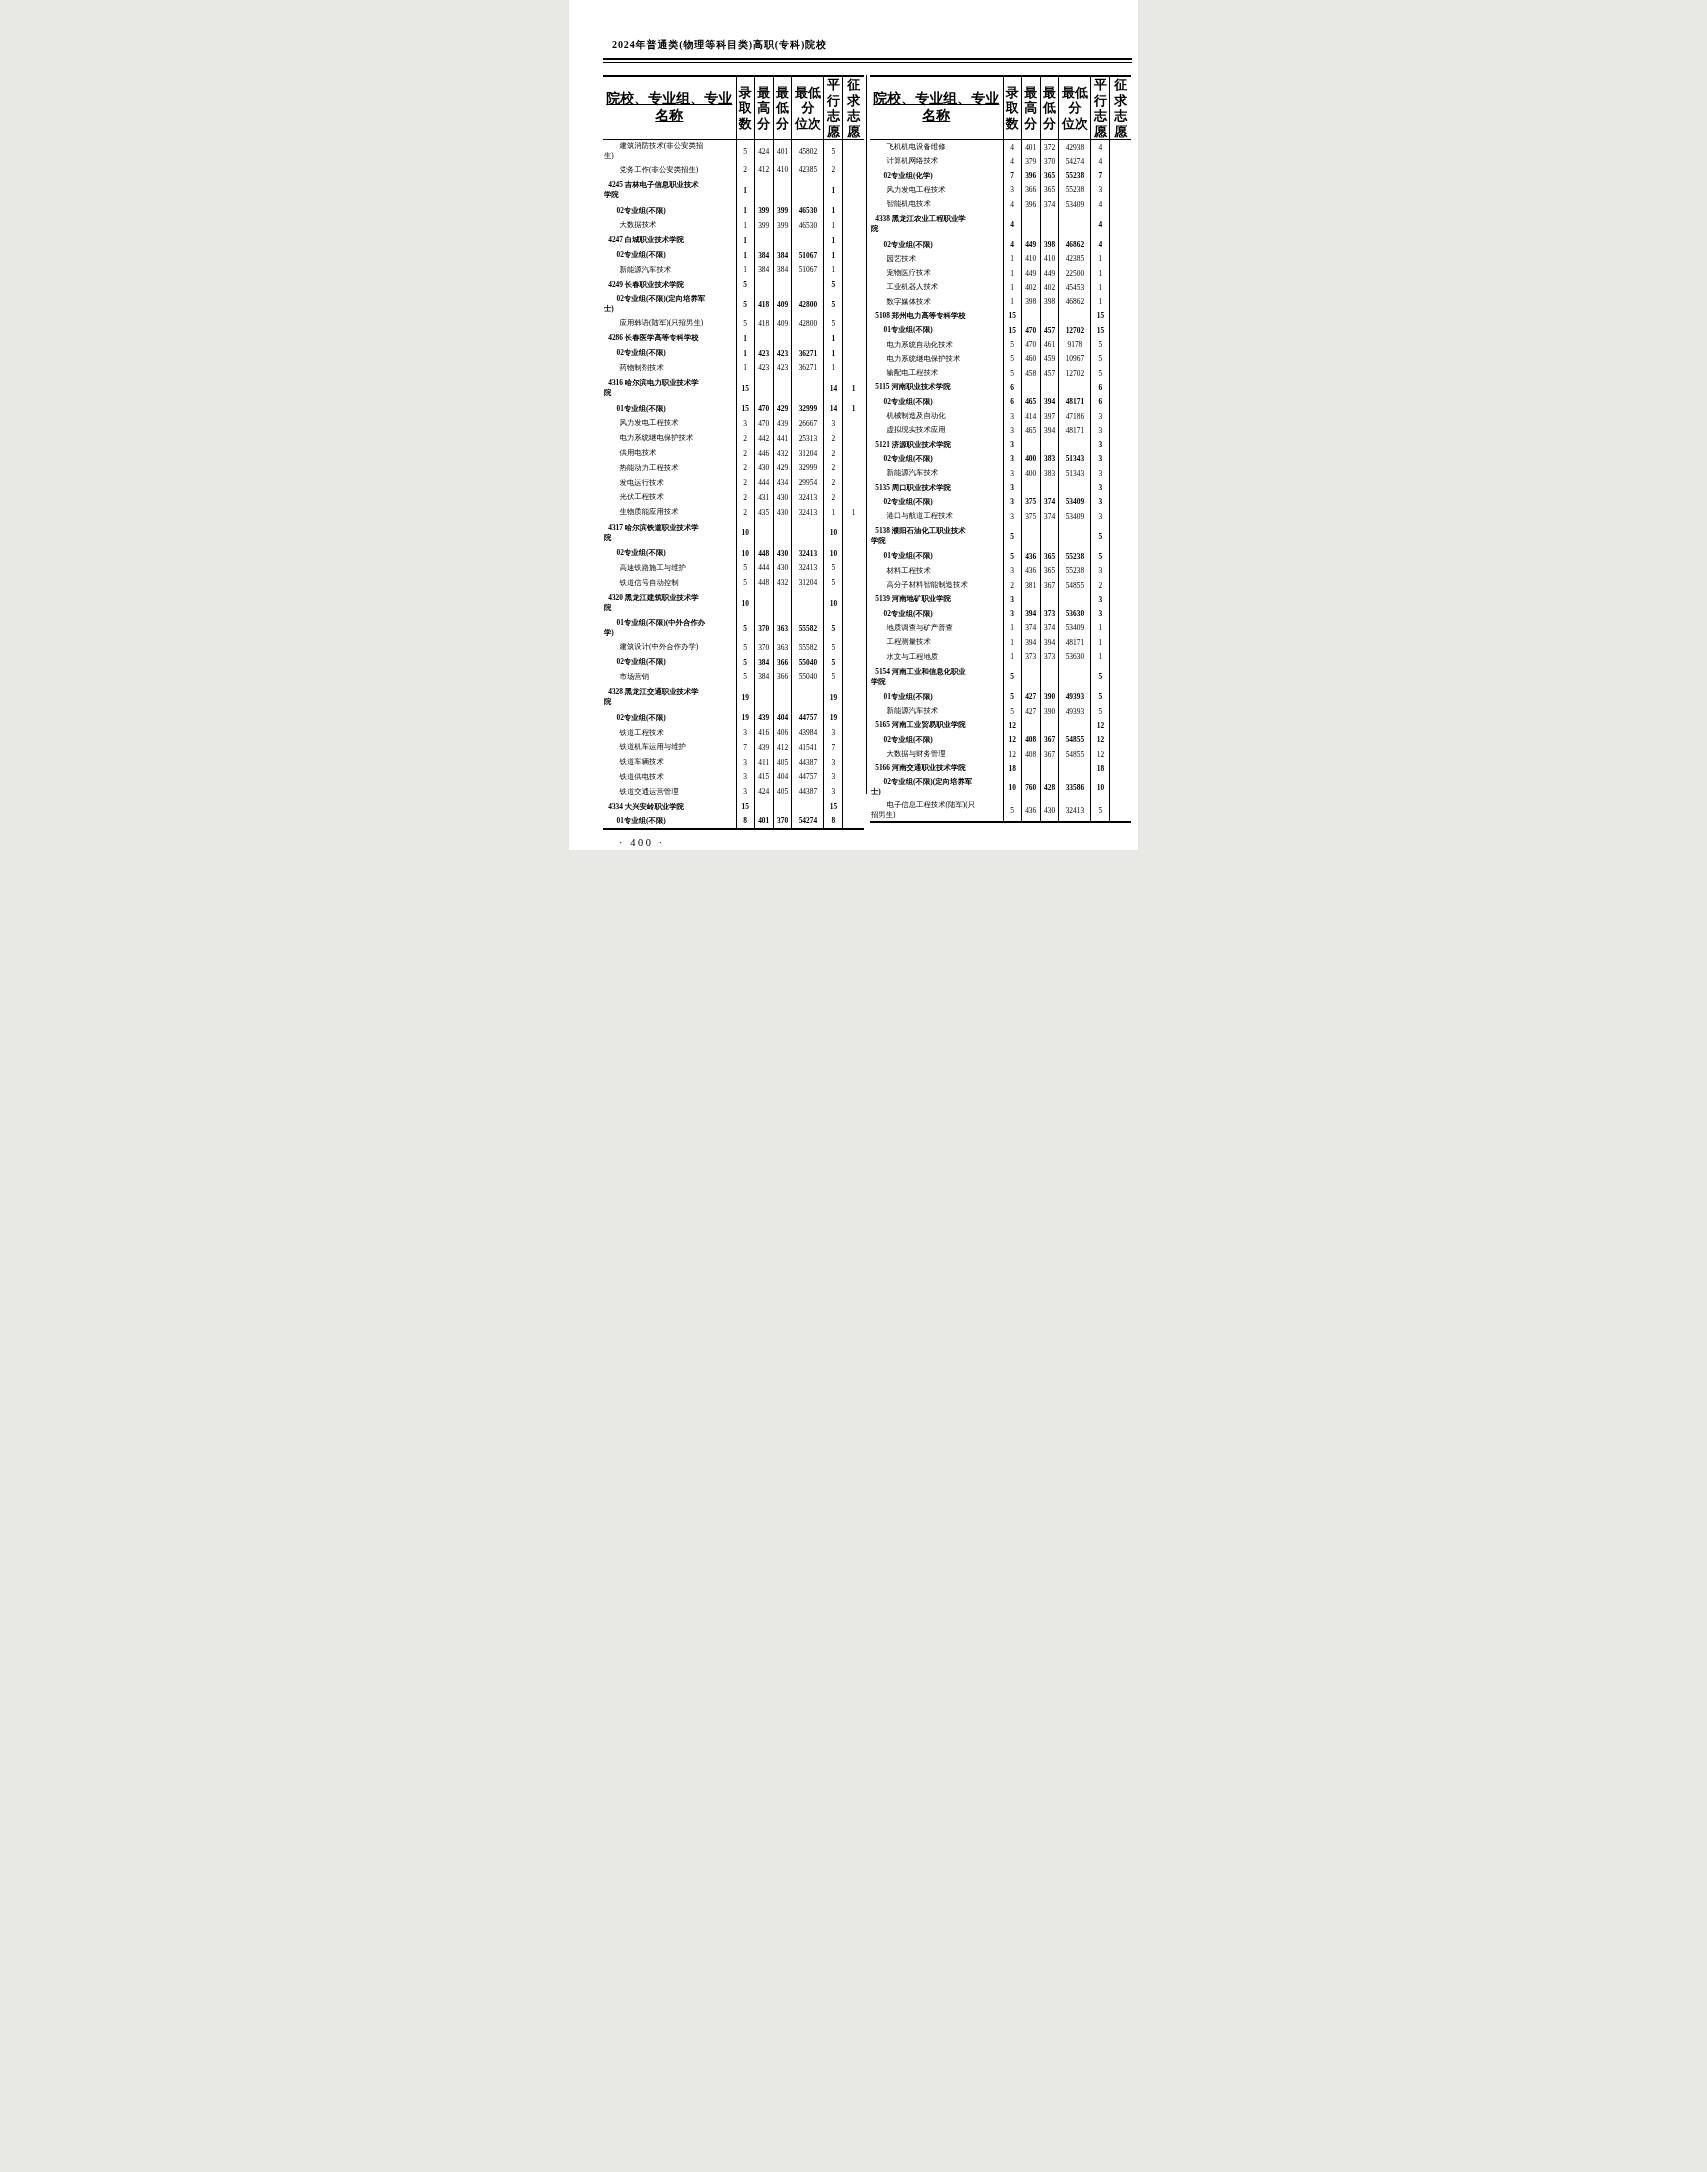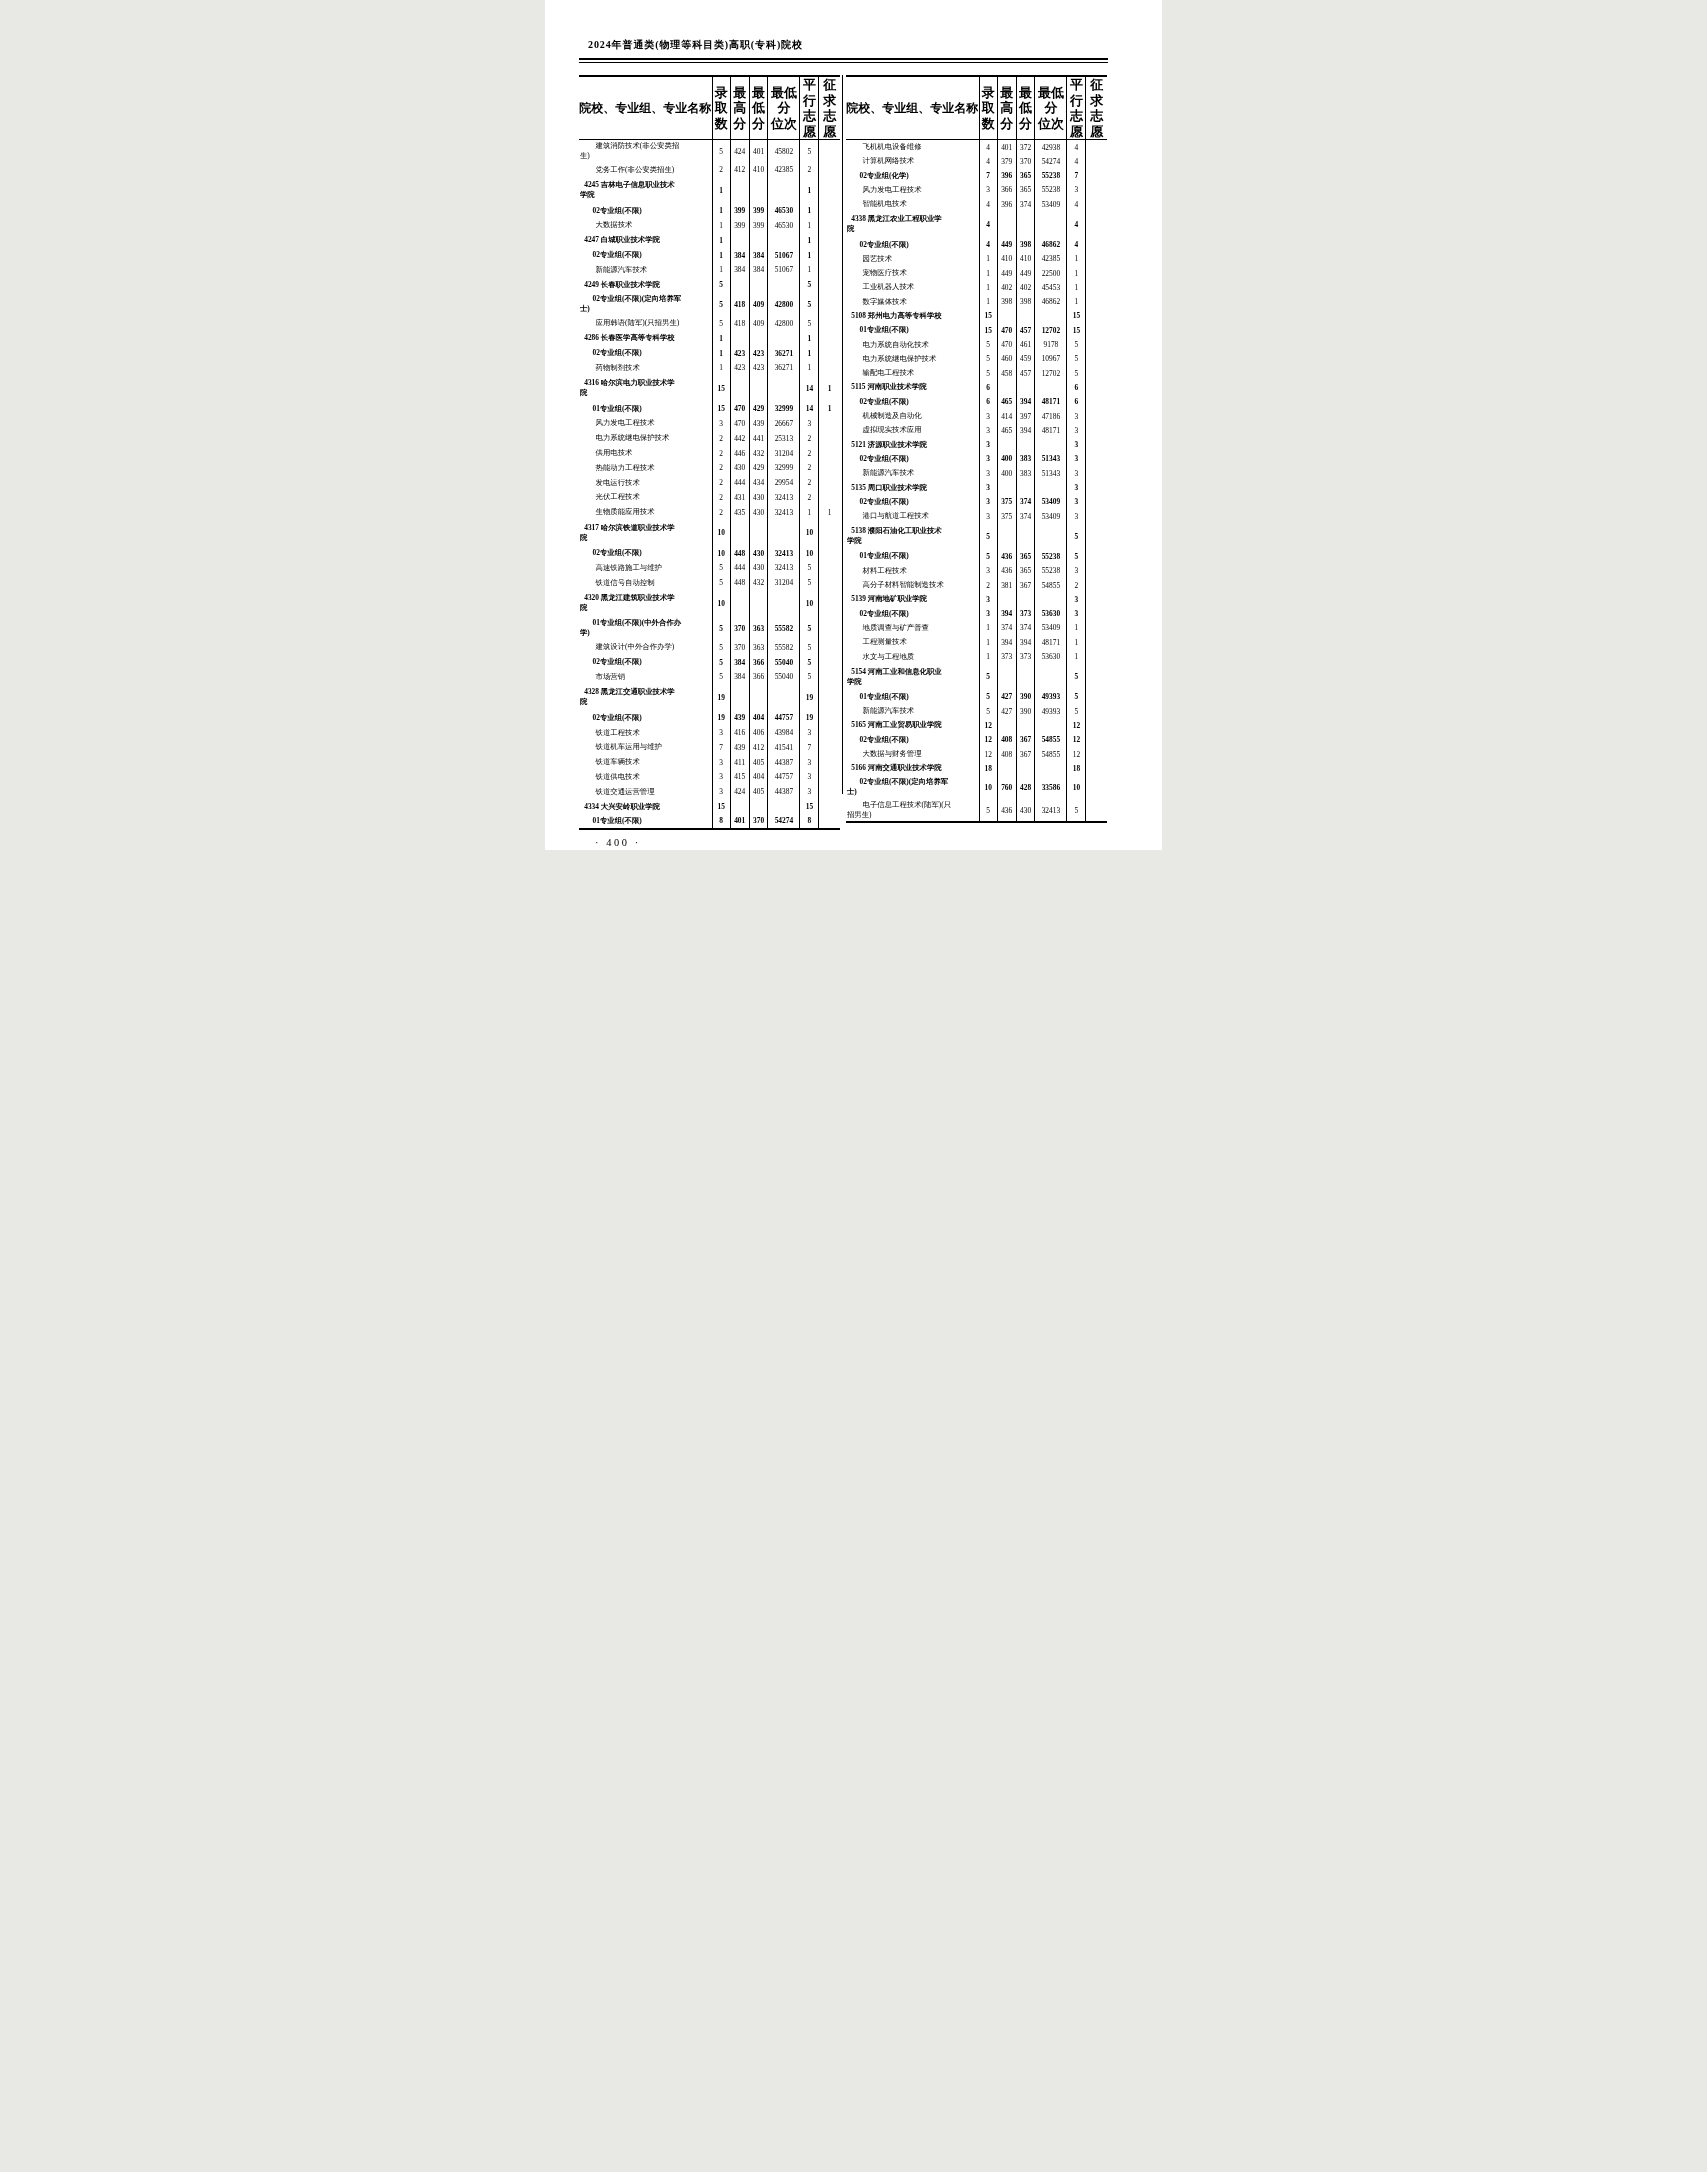--- a/index.html
+++ b/index.html
@@ -1,18 +1,18 @@
 <!DOCTYPE html>
 <html style="font-size:7px"><head>
 <meta charset="utf-8">
 <style>
   html,body{margin:0;padding:0;background:#e8e8e4;}
   .page{
     position:relative;
-    width:617px;height:850px;
+    width:569px;height:850px;
     background:#ffffff;
     margin:0 auto;
     font-family:"Liberation Serif","DejaVu Serif",serif;
     color:#000;
     overflow:hidden;
   }
   .title{
     position:absolute;left:43px;top:38px;
     font-size:10px;font-weight:bold;letter-spacing:0.9px;
     white-space:nowrap;
@@ -36,21 +36,21 @@
     position:absolute;left:297px;top:0;width:1.3px;height:719px;background:#000;
   }
   th,td{
     padding:0;margin:0;
     vertical-align:middle;
     overflow:hidden;
   }
   th+th, td+td{border-left:0.9px solid #000;}
   thead tr{height:26px;border-bottom:1.7px solid #000;}
   th{font-size:13px;font-weight:bold;text-align:center;line-height:1.2;}
-  th.name-col{font-size:12px;}
+  th.name-col{font-size:14px;text-decoration:underline;}
   th span{display:block;}
   td.num{text-align:center;font-size:7.4px;}
   td.name{
     font-size:7.4px;line-height:1.35;
     padding-left:0.9px;padding-right:0.9px;
     white-space:pre-line;
     text-align:left;
   }
   tr.inst td, tr.group td{font-weight:bold;}
   tr.inst td.name{text-indent:4.3px;}

